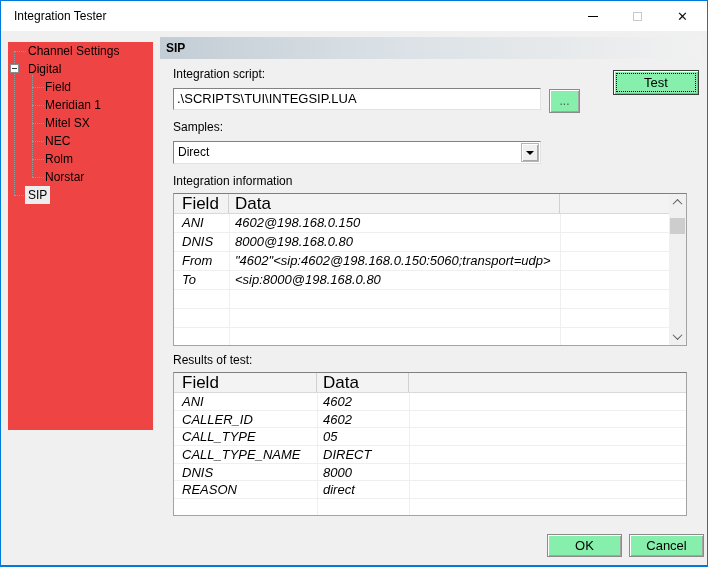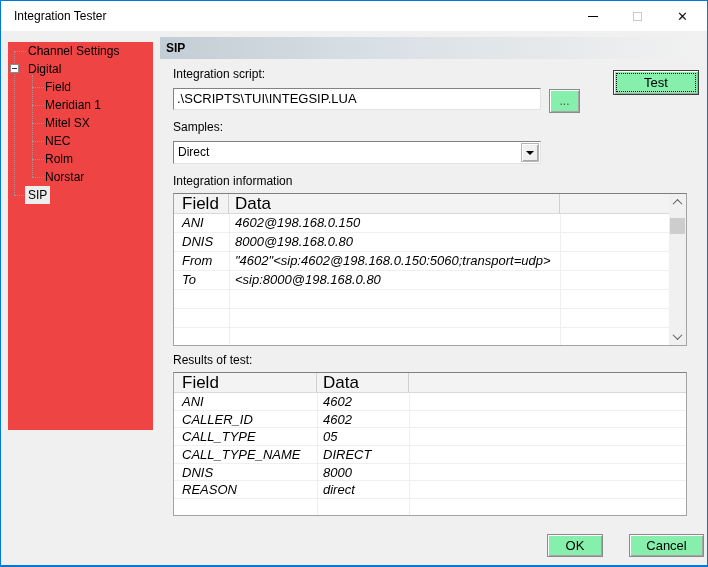--- a/index.html
+++ b/index.html
@@ -60,21 +60,21 @@
   .arrow-down { width:0; height:0; border-left:4px solid transparent; border-right:4px solid transparent;
                 border-top:4px solid #000; }
 
   
   .btn { position:absolute; background:#86efac; border:1px solid #8b8b8b;
          box-shadow:inset 1px 1px 0 #ffffff, inset -1px -1px 0 #a5a5a5;
          font-size:13px; display:flex; align-items:center; justify-content:center; }
   .btn-browse { left:548px; top:88px;  width:31px; height:24px; color:#555; font-size:12px; }
   .btn-test   { left:612px; top:69px;  width:86px; height:25px; border-color:#3c3c3c;
                 outline:1px dotted #000; outline-offset:-4px; }
-  .btn-ok     { left:546px; top:533px; width:56px; height:23px; }
+  .btn-ok     { left:546px; top:533px; width:75px; height:23px; }
   .btn-cancel { left:628px; top:533px; width:75px; height:23px; }
 
   
   .datatable { position:absolute; left:172px; width:514px; background:#fff;
                border:1px solid #a3a3a3; border-top-color:#7f7f7f; overflow:hidden; }
   .table-info    { top:192px; height:153px; }
   .table-results { top:371px; height:144px; }
   .thead { display:flex; height:20px; background:#f3f3f3; border-bottom:1px solid #d9d9d9; }
   .th { font-size:17px; line-height:19px; border-right:1px solid #d0d0d0; overflow:hidden; }
   .th-fill { flex:1; border-right:none; }

